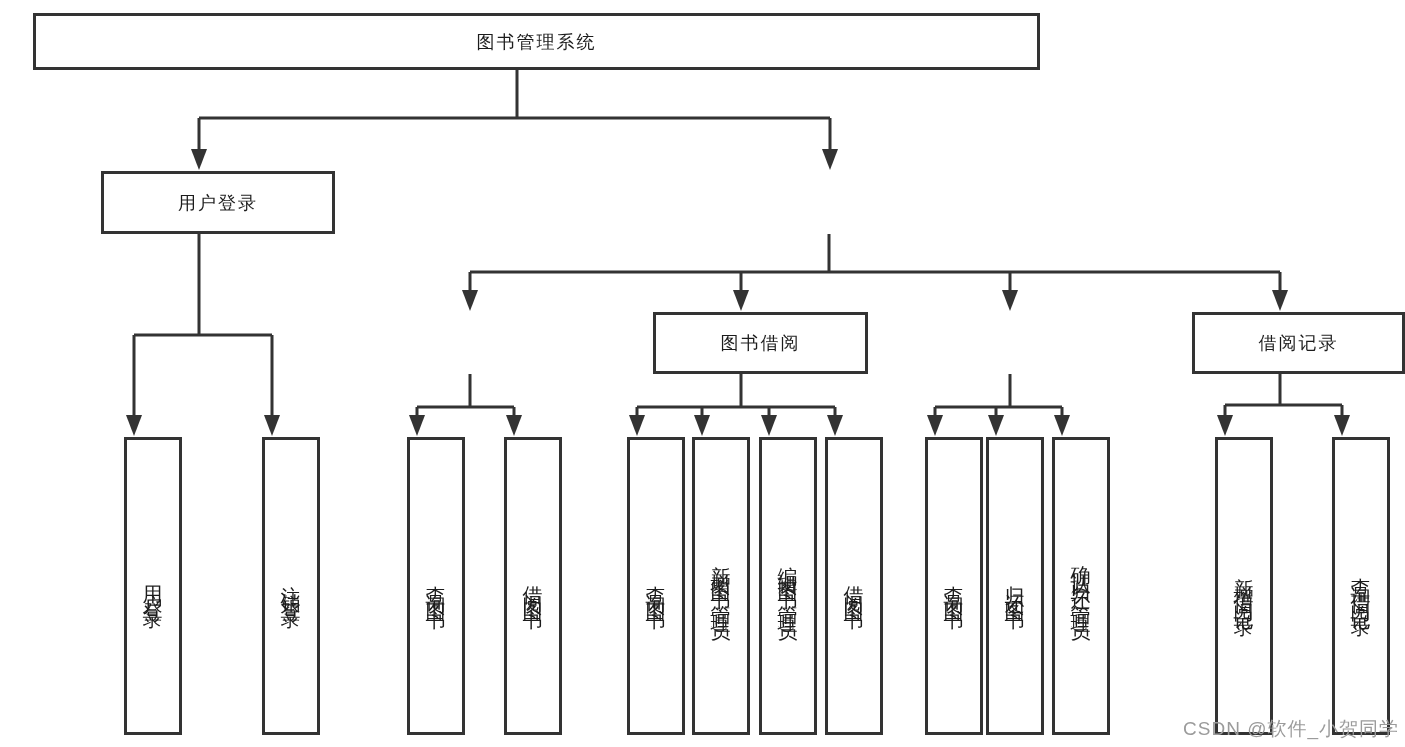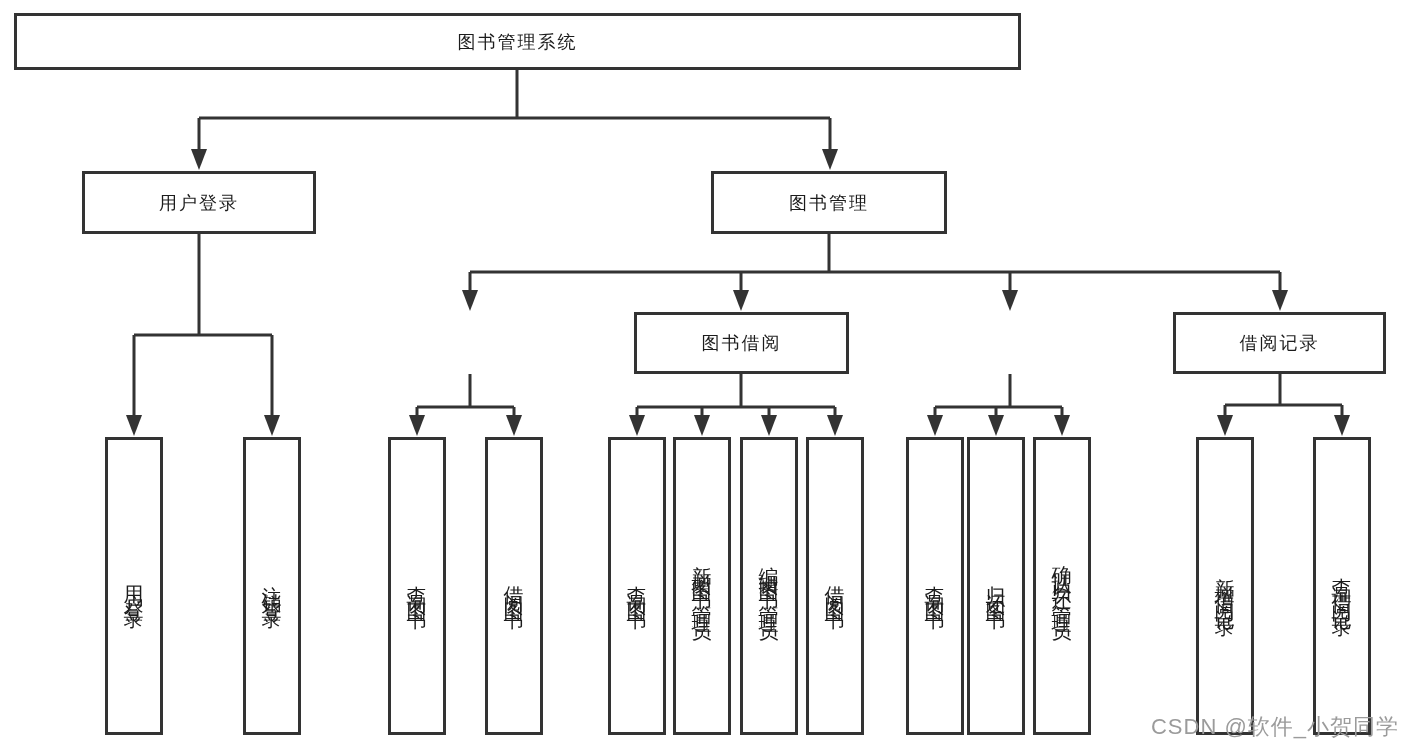--- a/index.html
+++ b/index.html
@@ -23,38 +23,39 @@
   }
   .connectors path{stroke:var(--line);stroke-width:3;fill:none;}
   .connectors polygon{fill:var(--line);stroke:none;}
   .box{
     position:absolute;
     box-sizing:border-box;
     background:#ffffff;
     border:3px solid var(--line);
     display:flex;align-items:center;justify-content:center;
     text-align:center;
+    margin-left:19px;
   }
   .hlabel{
     font-size:18px;
     letter-spacing:2px;
     white-space:nowrap;
   }
   .vbox span{
     writing-mode:vertical-rl;
     text-orientation:mixed;
     font-size:20px;
     letter-spacing:8px;
     line-height:1;
     white-space:nowrap;
   }
   .watermark{
     position:absolute;
     right:6px;bottom:5px;
-    font-size:22px;
+    font-size:19px;
     letter-spacing:1px;
     color:var(--wm);
     z-index:5;
     white-space:nowrap;
   }
 </style>
 </head>
 <body>
 
 <div class="canvas">
@@ -94,23 +95,20 @@
     <polygon points="1225,436 1217,415 1233,415"></polygon>
     <polygon points="1342,436 1334,415 1350,415"></polygon>
   </svg>
 
   <div class="box" style="left:14px;top:13px;width:1007px;height:57px">
     <span class="hlabel">图书管理系统</span>
   </div>
 
   <div class="box" style="left:82px;top:171px;width:234px;height:63px">
     <span class="hlabel">用户登录</span>
-  </div>
-  <div class="box" style="left:711px;top:171px;width:236px;height:63px">
-    <span class="hlabel">图书管理</span>
   </div>
 
   <div class="box" style="left:634px;top:312px;width:215px;height:62px">
     <span class="hlabel">图书借阅</span>
   </div>
   <div class="box" style="left:1173px;top:312px;width:213px;height:62px">
     <span class="hlabel">借阅记录</span>
   </div>
 
   <div class="box vbox" style="left:105px;top:437px;width:58px;height:298px">

